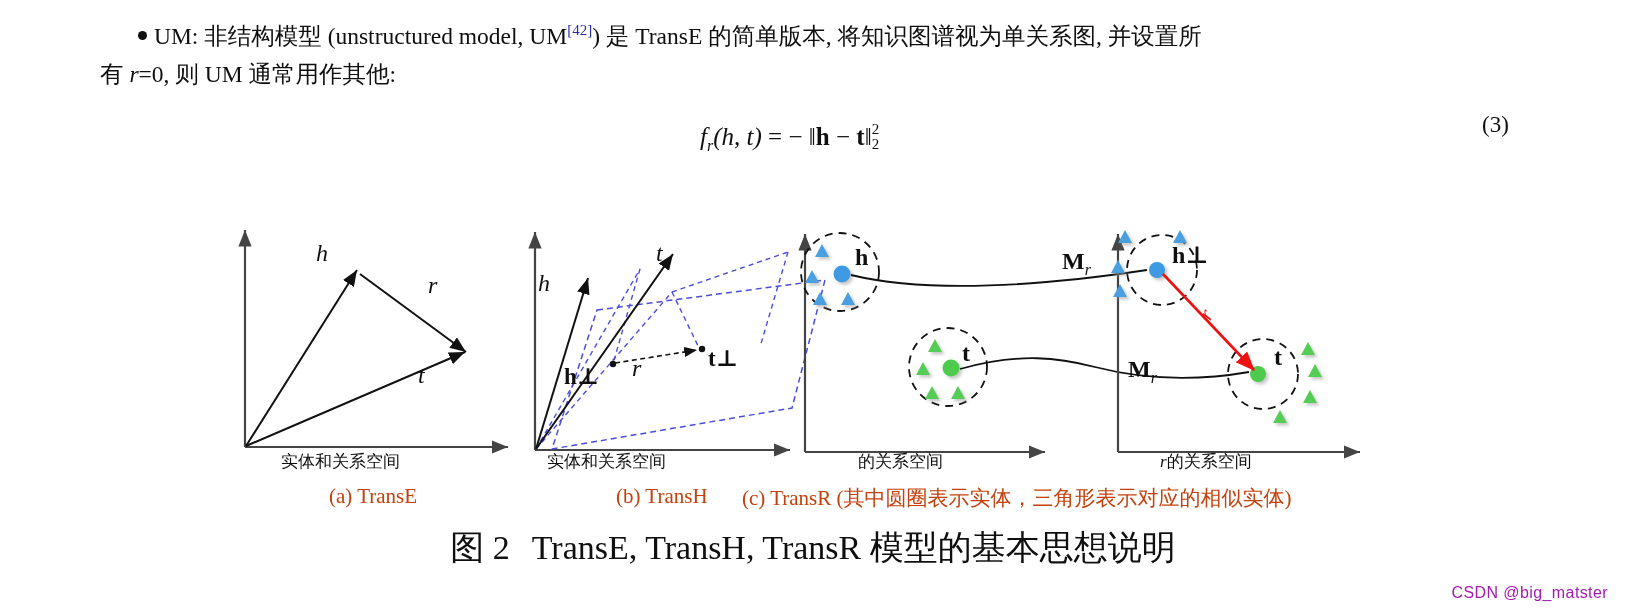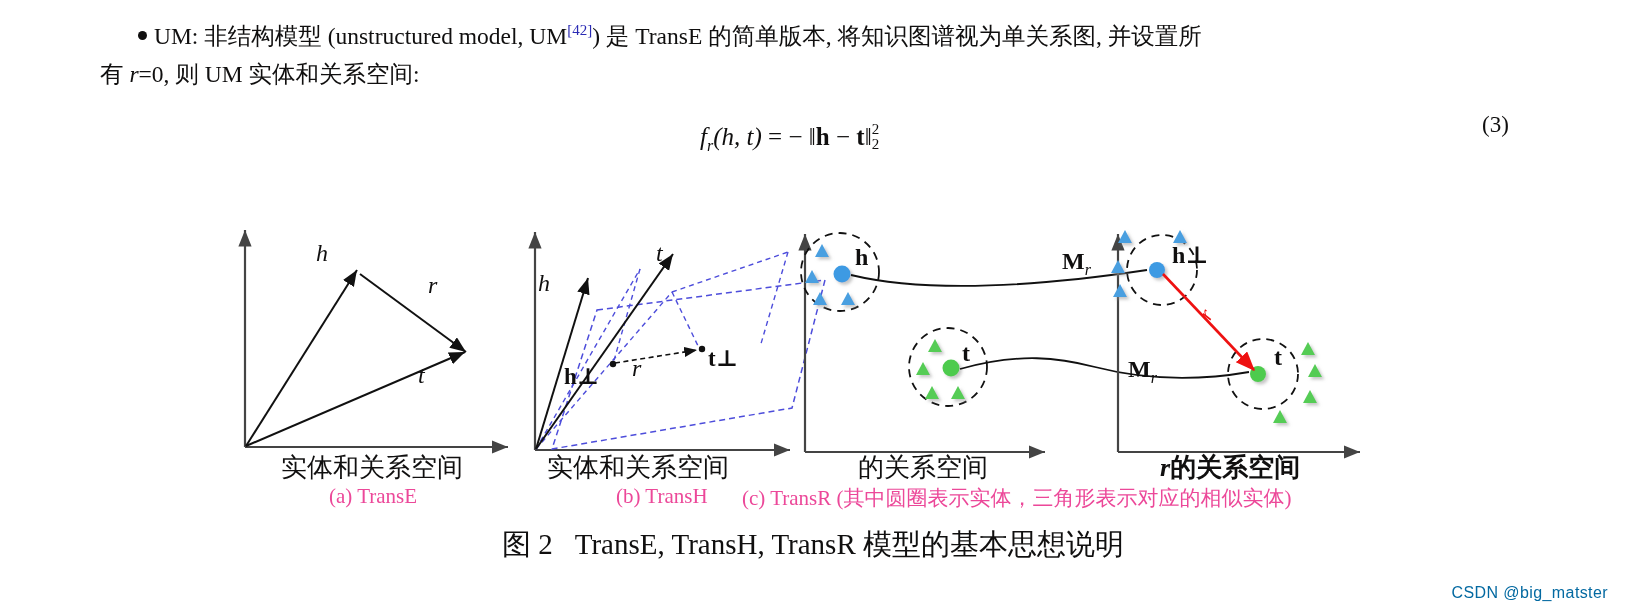--- a/index.html
+++ b/index.html
@@ -93,69 +93,69 @@
   #figure {
     position: absolute;
     left: 0;
     top: 212px;
     width: 1626px;
     height: 320px;
   }
   .panel-label {
     position: absolute;
     text-align: center;
-    font-size: 26px;
+    font-size: 17px;
     white-space: nowrap;
     color: #100f0f;
   }
   .panel-sub {
     position: absolute;
     text-align: center;
     font-size: 21px;
     white-space: nowrap;
-    color: #ec4899;
+    color: #c2410c;
   }
 
   
   .fig-caption {
     position: absolute;
     left: 0;
     top: 525px;
     width: 1626px;
     text-align: center;
-    font-size: 29px;
+    font-size: 34px;
     color: #100f0f;
   }
   .fig-caption .gap { display: inline-block; width: 22px; }
 
   
   .watermark {
     position: absolute;
     right: 18px;
     bottom: 10px;
     font-family: "Liberation Sans", "DejaVu Sans", sans-serif;
     font-size: 16px;
-    color: #0369a1;
+    color: #a21caf;
     letter-spacing: 0.4px;
   }
   svg { display: block; }
 </style>
 </head>
 <body>
 
 <div id="page">
 
   <div class="cut-line"></div>
 
   <div class="para p1">
     <span class="bullet-dot"></span><span>UM: 非结构模型 (unstructured model, UM</span><span class="ref">[42]</span><span>) 是 TransE 的简单版本, 将知识图谱视为单关系图, 并设置所</span>
   </div>
 
   <div class="para p2">
-    <span>有 </span><span class="ital">r</span><span>=0, 则 UM 实体和关系空间:</span>
+    <span>有 </span><span class="ital">r</span><span>=0, 则 UM 通常用作其他:</span>
   </div>
 
   <div class="equation">
     <span class="ital">f</span><span class="eq-sub">r</span><span class="ital">(h, t)</span><span> = </span><span>− ‖</span><span class="eq-bold">h</span><span> − </span><span class="eq-bold">t</span><span>‖</span><span class="norm-sup-sub"><span style="display:block">2</span><span style="display:block">2</span></span>
   </div>
   <div class="eq-number">(3)</div>
 
 
   <div id="figure">
 
@@ -272,21 +272,21 @@
     <div class="panel-label" style="left:1062px; top:36px; font-weight:bold; font-size:24px;"><span>M</span><span style="font-size:16px; font-style:italic; font-weight:normal; vertical-align:sub;">r</span></div>
     <div class="panel-label" style="left:1128px; top:144px; font-weight:bold; font-size:24px;"><span>M</span><span style="font-size:16px; font-style:italic; font-weight:normal; vertical-align:sub;">r</span></div>
 
     <div class="panel-label" style="left:1172px; top:28px; font-weight:bold; font-size:24px;">h⊥</div>
     <div class="panel-label" style="left:1274px; top:132px; font-weight:bold; font-size:24px;">t</div>
     <div class="panel-label" style="left:1202px; top:90px; font-style:italic; font-size:21px; color:#ee1111; transform:rotate(-62deg);">r</div>
 
     <div class="panel-label" style="left:281px; top:238px;">实体和关系空间</div>
     <div class="panel-label" style="left:547px; top:238px;">实体和关系空间</div>
     <div class="panel-label" style="left:858px; top:238px;">的关系空间</div>
-    <div class="panel-label" style="left:1160px; top:238px;font-weight:bold;"><span style="font-style:italic;">r</span><span>的关系空间</span></div>
+    <div class="panel-label" style="left:1160px; top:238px;"><span style="font-style:italic;">r</span><span>的关系空间</span></div>
 
     <div class="panel-sub" style="left:329px; top:272px;">(a) TransE</div>
     <div class="panel-sub" style="left:616px; top:272px;">(b) TransH</div>
     <div class="panel-sub" style="left:742px; top:272px;">(c) TransR (其中圆圈表示实体，三角形表示对应的相似实体)</div>
   </div>
 
   <div class="fig-caption">
     <span>图 2</span><span class="gap"></span><span>TransE, TransH, TransR 模型的基本思想说明</span>
   </div>
 

